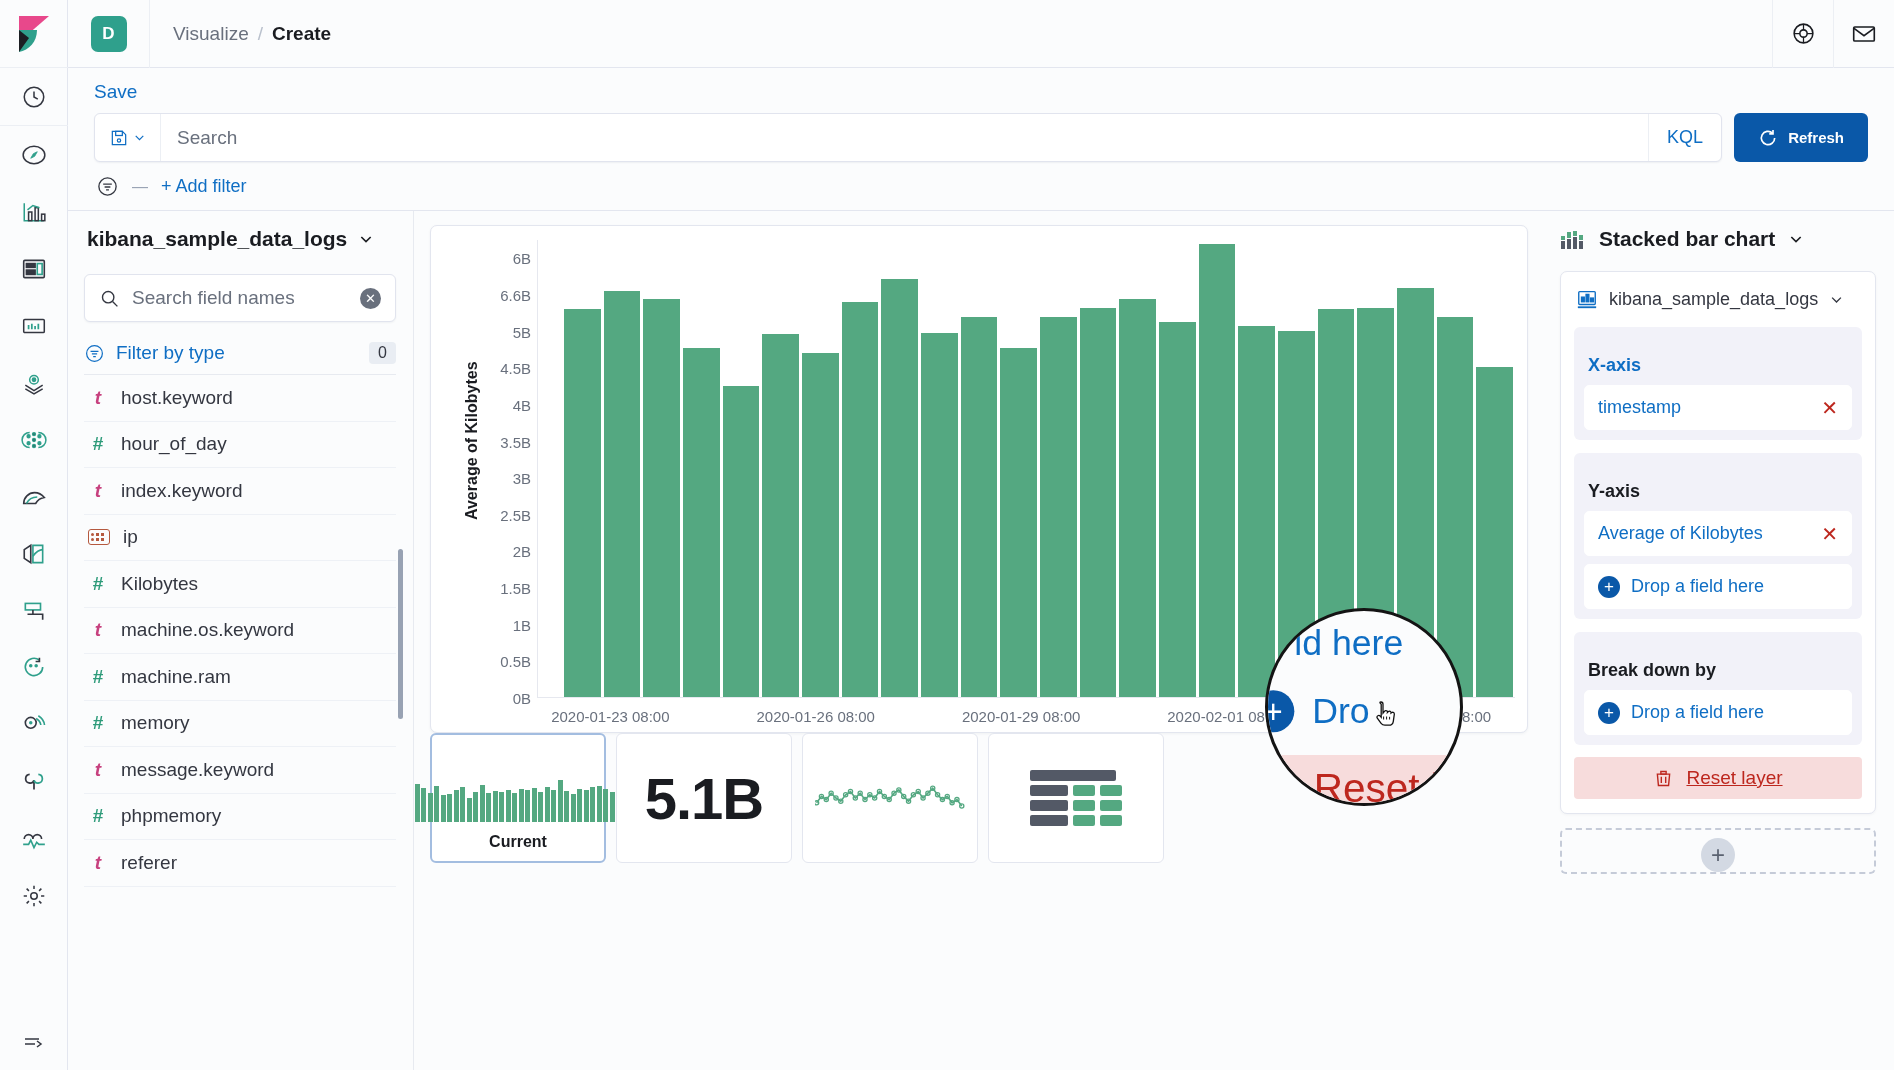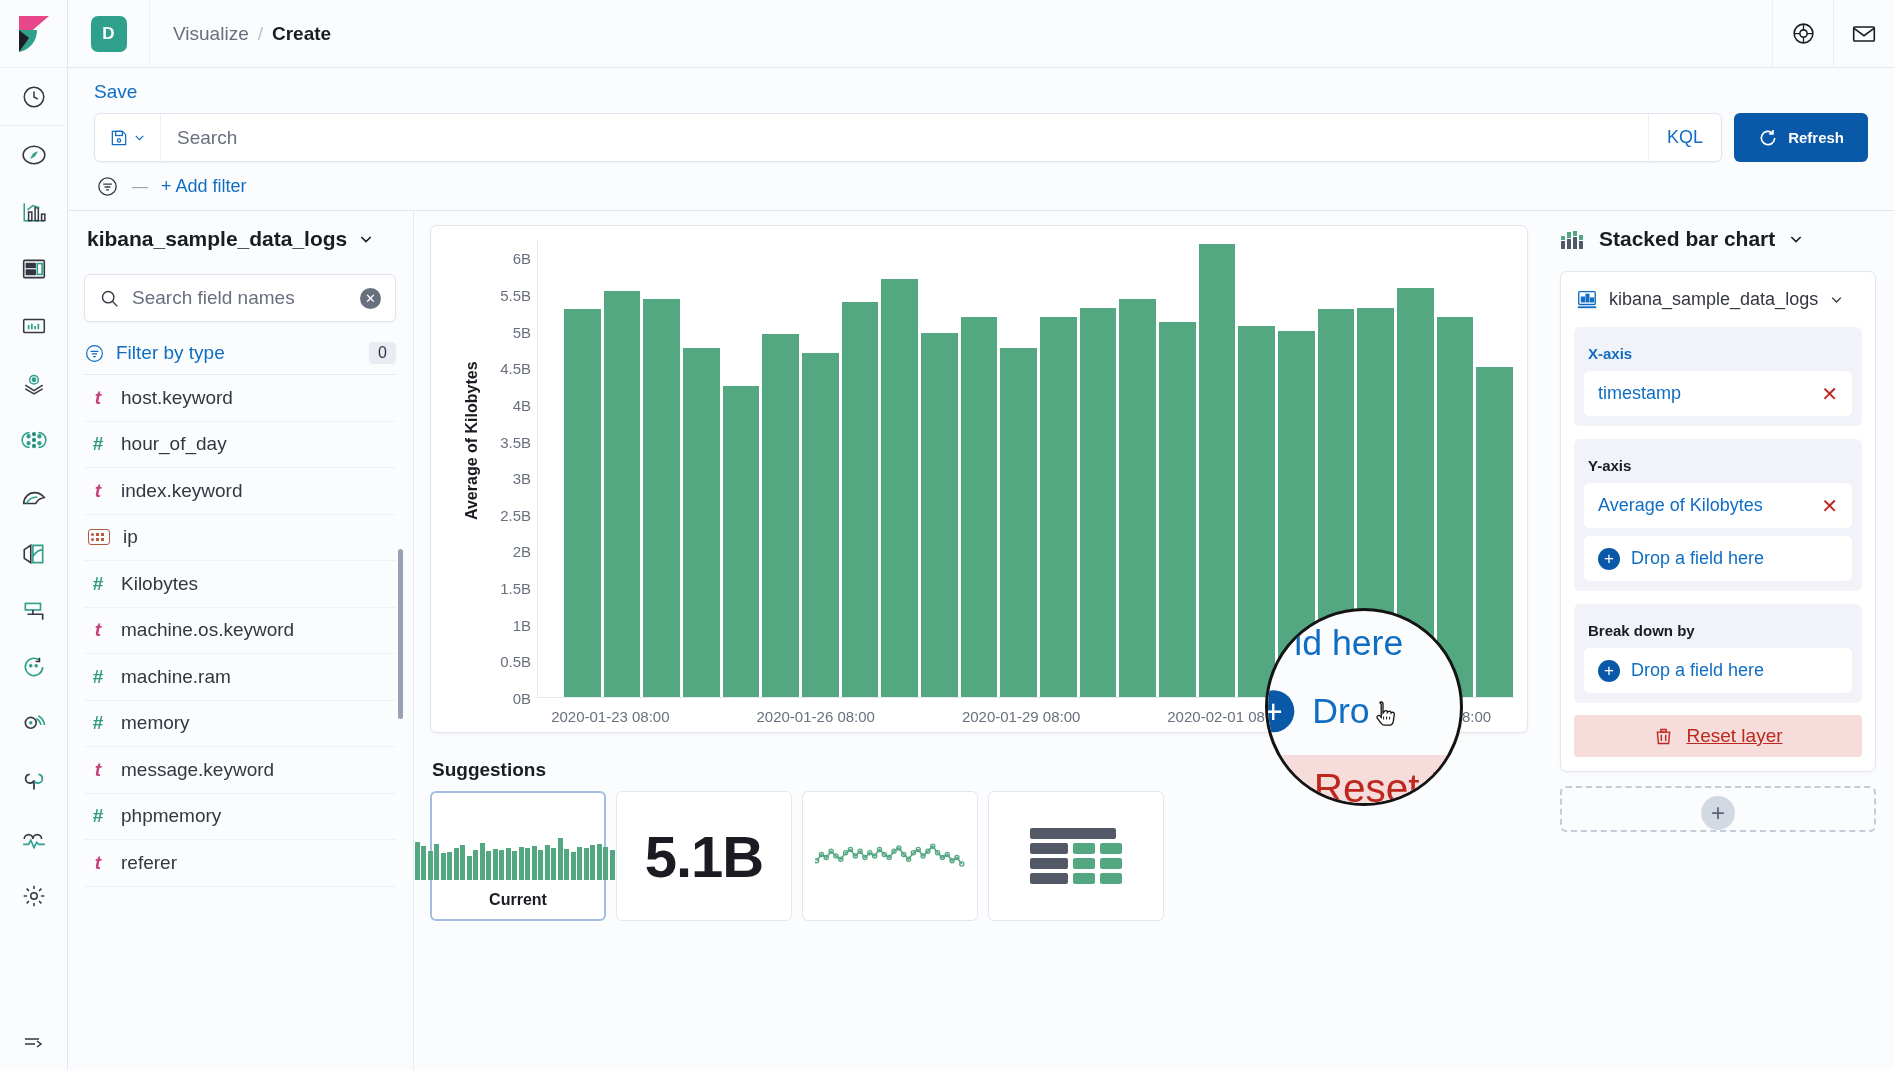--- a/index.html
+++ b/index.html
@@ -197,21 +197,21 @@
   .configpanel {
     flex: 0 0 348px; padding: 16px 18px 0 14px; background:#fbfcfd; min-width:0;
   }
   .cfg-head { display:flex; align-items:center; gap:13px; font-size:21px; font-weight:700; color:#1a1c21; cursor:pointer;}
   .cfg-card {
     margin-top: 20px; background:#fff; border:1px solid #e3e6ef; border-radius:7px;
     padding: 14px 13px; box-shadow: 0 1px 3px rgba(20,30,60,.04);
   }
   .cfg-ds { display:flex; align-items:center; gap:11px; font-size:18px; color:#343741; cursor:pointer; padding: 2px 2px 4px 2px;}
   .cfg-group { background:#f2f2f9; border-radius:6px; padding: 10px 10px; margin-top: 13px;}
-  .cfg-grouplabel { font-size:15px; font-weight:700; color:#1a1c21; margin: 8px 0 9px 4px;}
+  .cfg-grouplabel { font-size:18px; font-weight:700; color:#1a1c21; margin: 18px 0 9px 4px;}
   .cfg-grouplabel.blue { color:#0f6ec4; }
   .cfg-pill {
     background:#fff; border-radius:5px; height: 45px; display:flex; align-items:center;
     padding: 0 13px; font-size:18px; color:#0f6ec4; cursor:pointer; margin-bottom: 8px;
     border: 1px solid #fff;
   }
   .cfg-pill:last-child{ margin-bottom:0; }
   .cfg-pill .x { margin-left:auto; color:#bd271e; font-size:20px; cursor:pointer; }
   .cfg-drop { display:flex; align-items:center; gap:11px; color:#0f6ec4;}
   .plus-circle { width:22px;height:22px;border-radius:50%;background:#0a58a8;color:#fff;
@@ -528,21 +528,21 @@
         <div class="fscroll"></div>
       </div>
 
       <div class="workspace">
         <div class="chart-card">
           <div class="ylabel">Average of Kilobytes</div>
           <div class="plot-wrap">
             <div class="plot-area">
               <div class="yticks" id="yticks">
                   <div class="ytick" style="top: 4%;">6B</div>
-                  <div class="ytick" style="top: 12%;">5.5B</div>
+                  <div class="ytick" style="top: 12%;">6.6B</div>
                   <div class="ytick" style="top: 20%;">5B</div>
                   <div class="ytick" style="top: 28%;">4.5B</div>
                   <div class="ytick" style="top: 36%;">4B</div>
                   <div class="ytick" style="top: 44%;">3.5B</div>
                   <div class="ytick" style="top: 52%;">3B</div>
                   <div class="ytick" style="top: 60%;">2.5B</div>
                   <div class="ytick" style="top: 68%;">2B</div>
                   <div class="ytick" style="top: 76%;">1.5B</div>
                   <div class="ytick" style="top: 84%;">1B</div>
                   <div class="ytick" style="top: 92%;">0.5B</div>
@@ -578,21 +578,20 @@
             <div class="xaxis" id="xticks">
                 <div class="xtick" style="left: 7.5%;">2020-01-23 08:00</div>
                 <div class="xtick" style="left: 28.5%;">2020-01-26 08:00</div>
                 <div class="xtick" style="left: 49.5%;">2020-01-29 08:00</div>
                 <div class="xtick" style="left: 70.5%;">2020-02-01 08:00</div>
                 <div class="xtick" style="left: 91.5%;">2020-02-04 08:00</div>
               </div>
           </div>
         </div>
 
-        <div class="sugg-title">Suggestions</div>
         <div class="sugg-row">
           <div class="sugg-card selected">
             <div class="mini-bars" id="minibars">
                 <i style="height: 62%;"></i>
                 <i style="height: 55%;"></i>
                 <i style="height: 47%;"></i>
                 <i style="height: 58%;"></i>
                 <i style="height: 43%;"></i>
                 <i style="height: 45%;"></i>
                 <i style="height: 52%;"></i>

